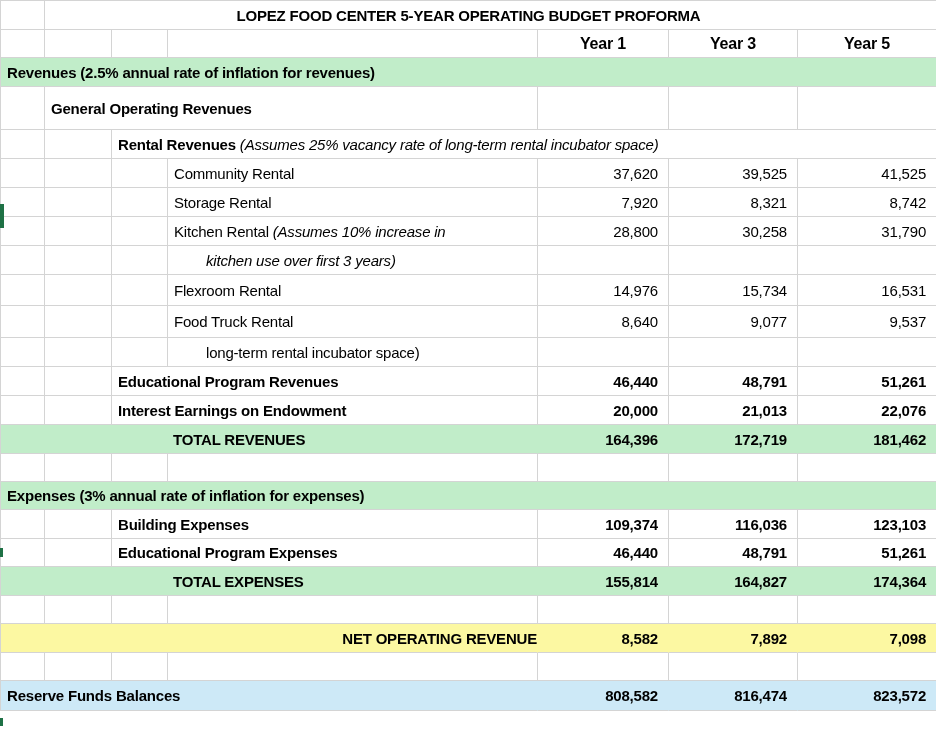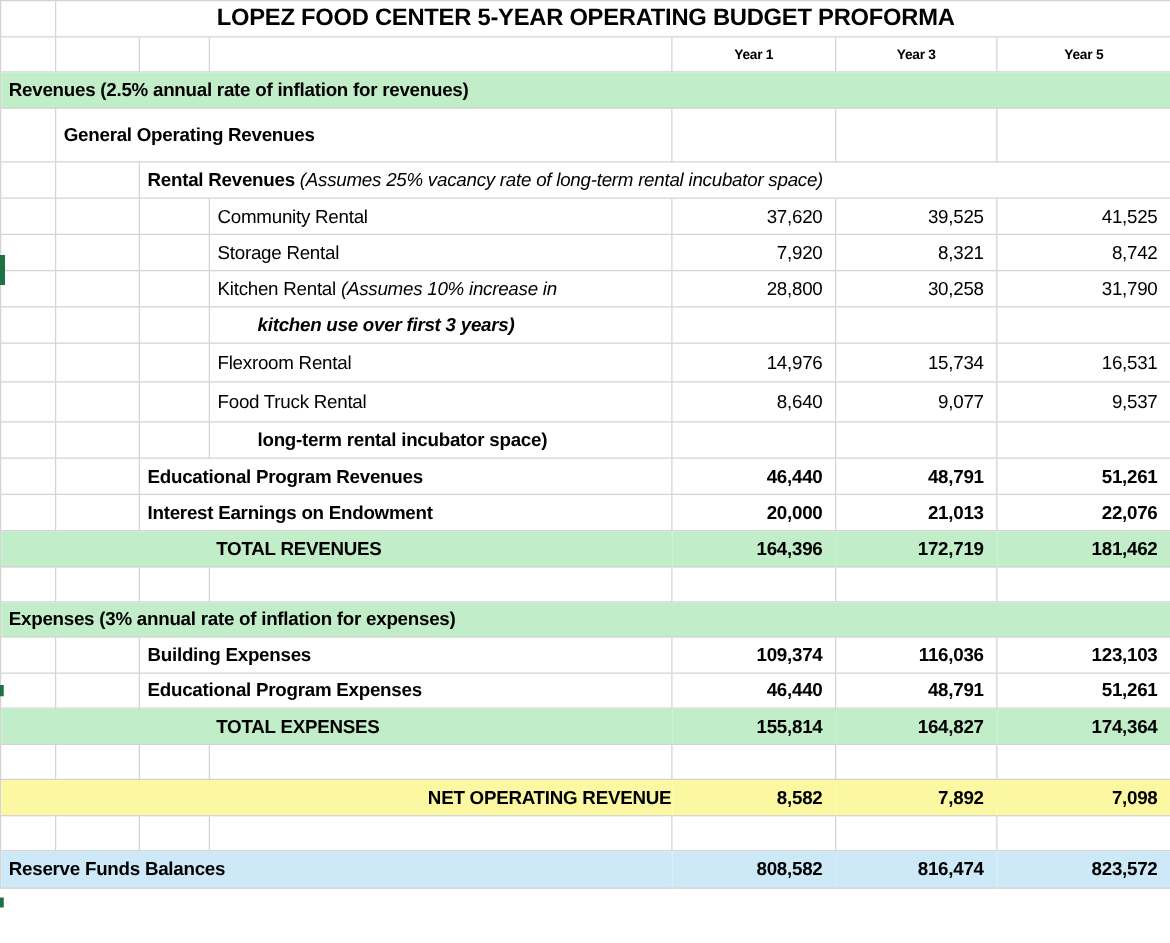--- a/index.html
+++ b/index.html
@@ -3,24 +3,24 @@
 <meta charset="utf-8">
 <style>
   * { box-sizing: border-box; }
   html,body { margin:0; padding:0; background:#fff; }
   body { font-family:"Liberation Sans", sans-serif; color:#000; }
   .sheet-wrap { position:relative; width:936px; height:754px; overflow:hidden; background:#fff; }
   table { border-spacing:0; table-layout:fixed; width:936px;
           border-left:1px solid #d4d4d4; border-top:1px solid #d4d4d4; }
   td { padding:0; font-size:15px; letter-spacing:-0.2px; white-space:nowrap; overflow:visible;
        border-right:1px solid #d4d4d4; border-bottom:1px solid #d4d4d4; height:inherit; }
-  td.title { font-weight:bold; font-size:19px; text-align:center; padding-right:44px; }
-  td.yh { font-weight:bold; font-size:11px; text-align:center; }
+  td.title { font-weight:bold; font-size:15px; text-align:center; padding-right:44px; }
+  td.yh { font-weight:bold; font-size:16px; text-align:center; }
   td.lab { padding-left:6px; }
-  td.pad4 { padding-left:38px;font-weight:bold; }
+  td.pad4 { padding-left:38px; }
   td.sec { font-weight:bold; padding-left:6px; border-right-color:transparent; }
   td.val { text-align:right; padding-right:10px; }
   td.clab, td.cval { border-right-color:transparent; }
   td.vb { vertical-align:bottom; padding-bottom:6px; }
   .b { font-weight:bold; }
   .i { font-style:italic;margin-top:22px; }
   .marker { position:absolute; left:0; }
 </style>
 </head>
 <body>

